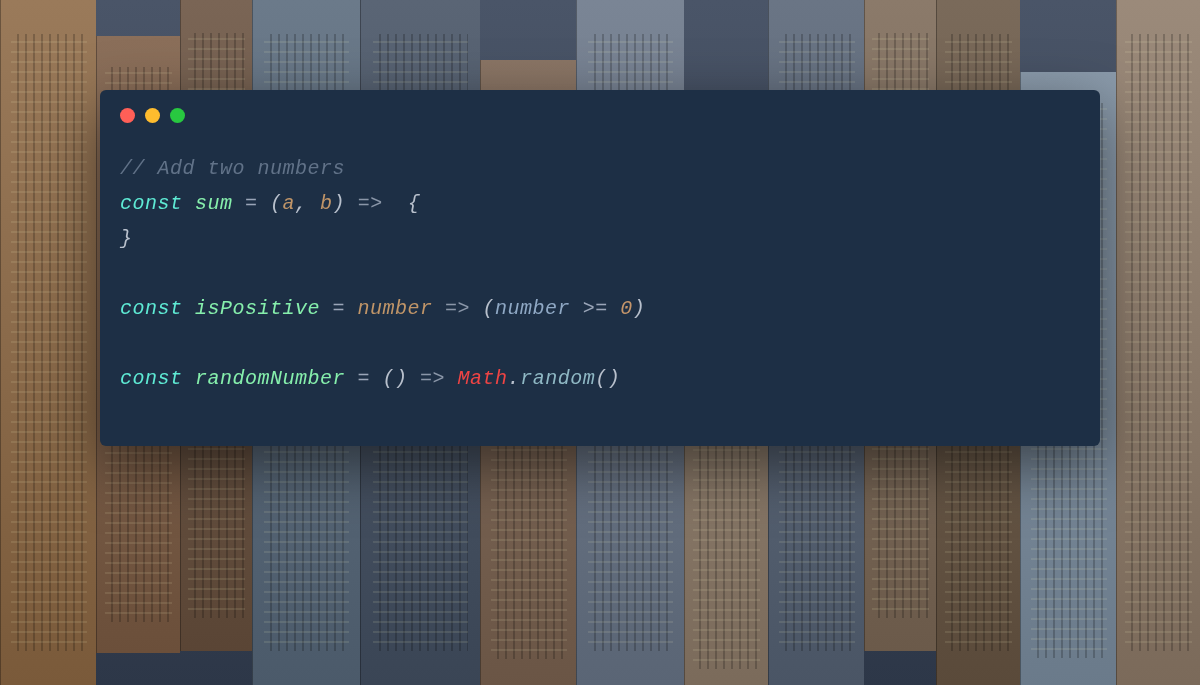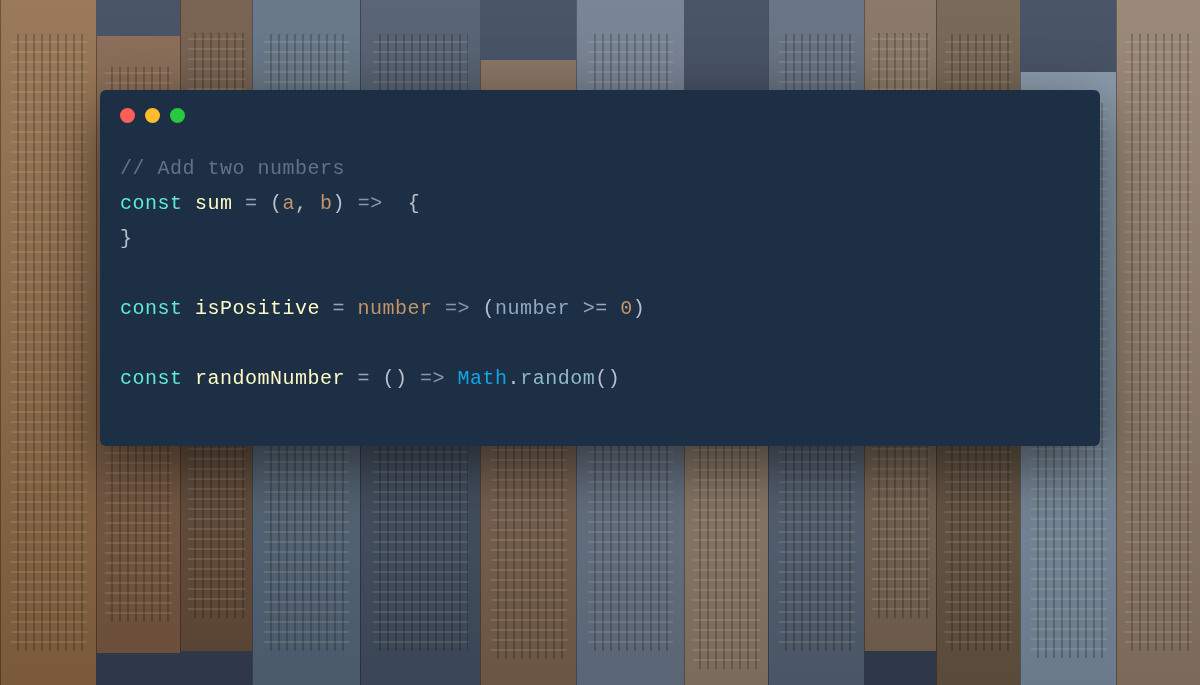--- a/index.html
+++ b/index.html
@@ -98,36 +98,37 @@
 
 .dot-red { background: #ff5f57; }
 .dot-yellow { background: #febc2e; }
 .dot-green { background: #28c840; }
 
 .code-content {
   padding: 18px 24px 0 20px;
   font-size: 20px;
   line-height: 1.75;
   letter-spacing: 0.5px;
+  font-style: italic;
 }
 
 .code-line {
   white-space: pre;
 }
 
 .tok-comment { color: #617288; }
 .tok-keyword { color: #5eead4; }
-.tok-function { color: #fef9c3; }
+.tok-function { color: #86efac; }
 .tok-param { color: #c09568; }
 .tok-operator { color: #9aa5b8; }
 .tok-punct { color: #b8c0cc; }
 .tok-arrow { color: #8a96a8; }
 .tok-variable { color: #8fa8c4; }
 .tok-number { color: #c4956a; }
-.tok-object { color: #0ea5e9; margin-top: 16px; }
+.tok-object { color: #ef4444; margin-top: 16px; }
 .tok-method { color: #8fb8c4; margin-top: 15px; }
 .tok-return { color: #b8c0cc; }
 
 .blank-line {
   height: 1.75em;
 }
 </style>
 </head>
 <body>
 

